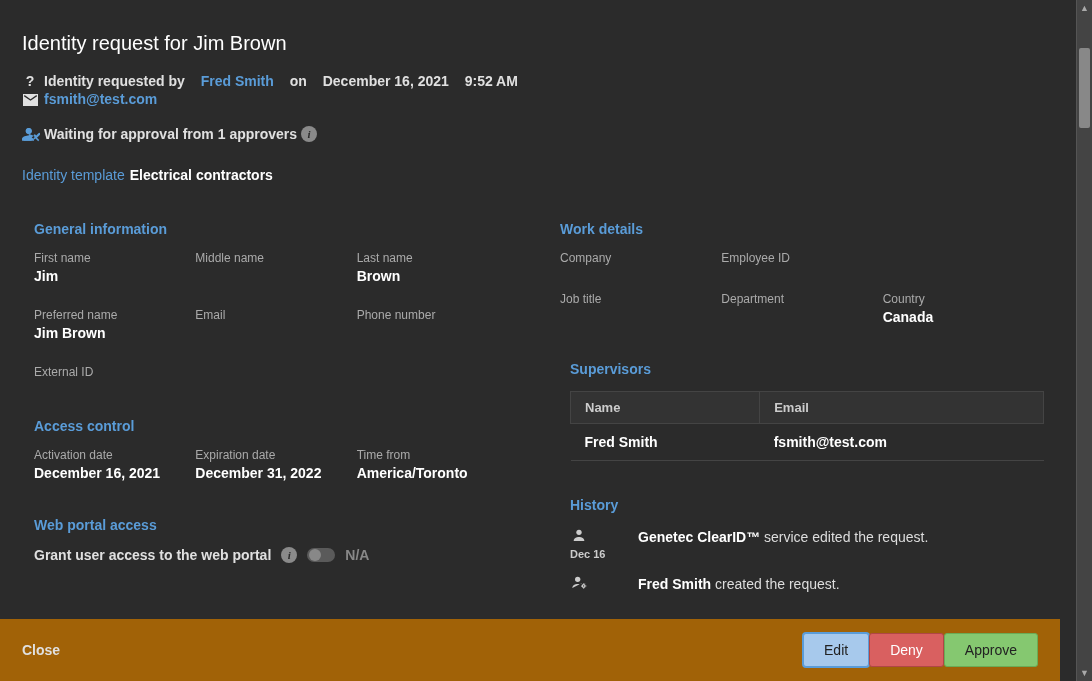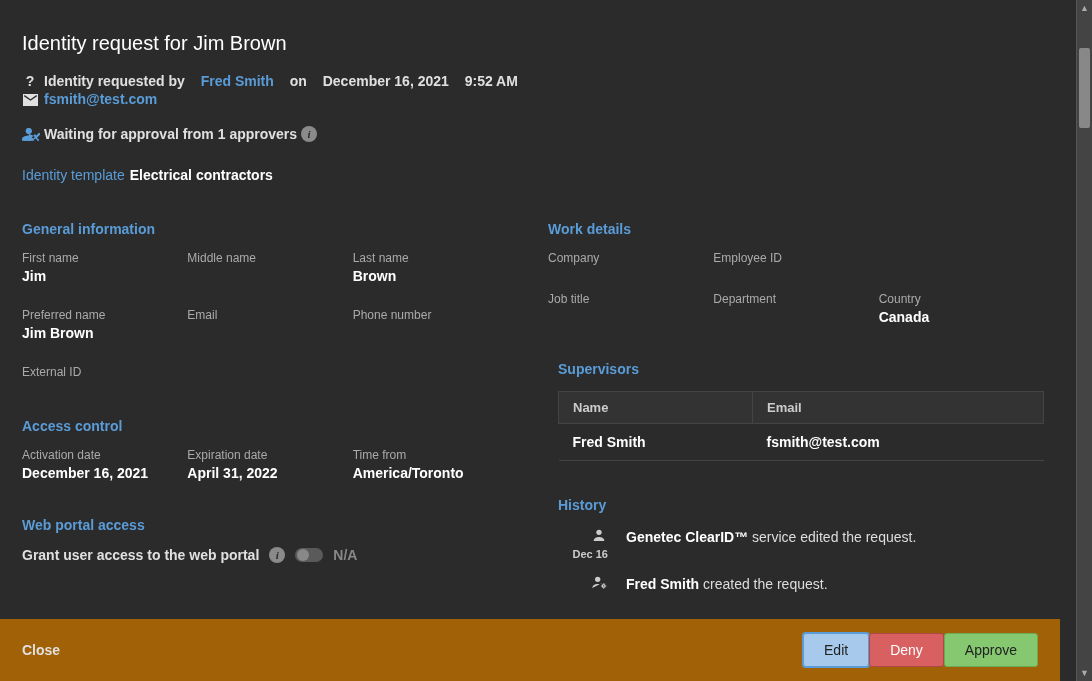--- a/index.html
+++ b/index.html
@@ -85,21 +85,21 @@
     .tab-active { color: #ffffff; font-weight: 600; }
     .details-grid {
       display: flex;
       gap: 30px;
       flex: 1;
       overflow-y: auto;
       padding-right: 10px;
     }
     .col-left { flex: 1; min-width: 480px; }
     .col-right { flex: 1; min-width: 490px; }
-    .section { margin-bottom: 36px; }
+    .section { margin-bottom: 36px; margin-left: 12px; }
     .section-title {
       color: #5a9cd8;
       font-size: 14px;
       font-weight: 600;
       margin-bottom: 14px;
     }
     .field-row {
       display: flex;
       margin-bottom: 24px;
     }
@@ -159,21 +159,21 @@
       color: #fff;
       border-bottom: 1px solid #444;
     }
     .history-item {
       display: flex;
       gap: 18px;
       margin-bottom: 14px;
     }
     .history-left {
       width: 50px;
-      text-align: right;
+      text-align: left;
       flex-shrink: 0;
     }
     .history-date {
       color: #ccc;
       font-size: 11px;
       font-weight: 600;
       margin-top: 2px;
     }
     .history-text {
       padding-top: 2px;
@@ -346,21 +346,21 @@
 
         <div class="section">
           <div class="section-title">Access control</div>
           <div class="field-row">
             <div class="field">
               <div class="field-label">Activation date</div>
               <div class="field-value">December 16, 2021</div>
             </div>
             <div class="field">
               <div class="field-label">Expiration date</div>
-              <div class="field-value">April 31, 2022</div>
+              <div class="field-value">December 31, 2022</div>
             </div>
             <div class="field">
               <div class="field-label">Time from</div>
               <div class="field-value">America/Toronto</div>
             </div>
           </div>
         </div>
 
         <div class="section">
           <div class="section-title">Web portal access</div>

